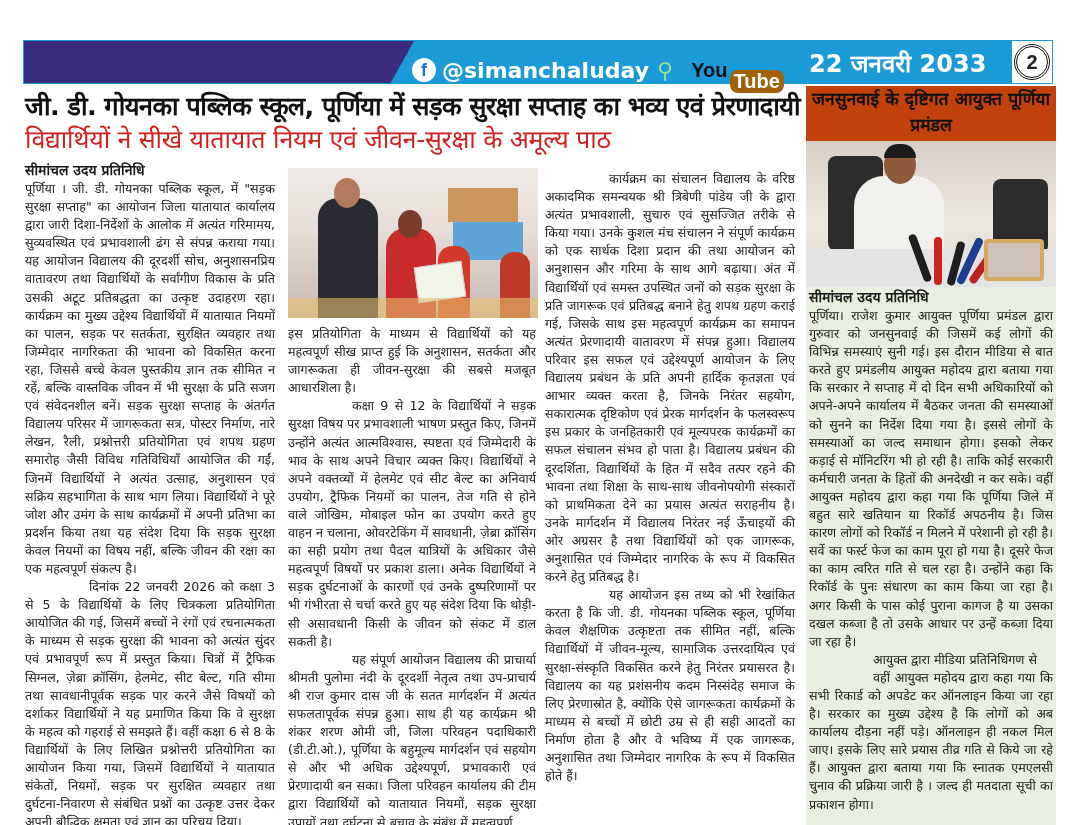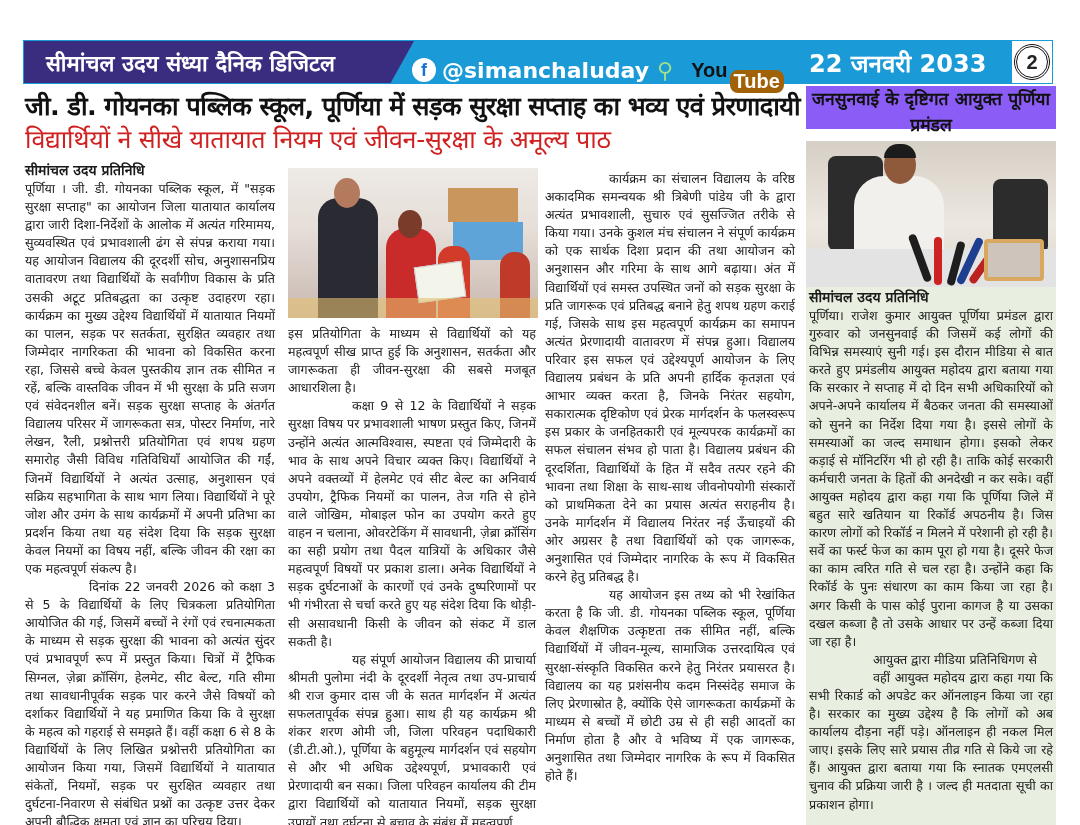--- a/index.html
+++ b/index.html
@@ -13,21 +13,21 @@
   .yt{display:flex;align-items:center;margin-left:12px;font-family:"Liberation Sans",sans-serif;font-weight:bold;font-size:20px;}
   .yt .you{color:#111;}
   .yt .tube{background:#a16207;color:#fff;border-radius:8px;padding:0 4px;margin-left:2px;margin-top:23px;}
   .mh-date{position:absolute;left:785px;top:5px;color:#fff;font-weight:bold;font-size:24px;white-space:nowrap;}
   .page-badge{position:absolute;right:0;top:0;width:40px;height:42px;background:#fff;display:flex;align-items:center;justify-content:center;}
   .page-badge span{width:30px;height:30px;border-radius:50%;border:3px double #111;font-weight:bold;font-size:20px;display:flex;align-items:center;justify-content:center;font-family:"Liberation Sans",sans-serif;}
 
   .headline{position:absolute;left:25px;top:88px;width:780px;font-weight:bold;font-size:25.5px;color:#111;white-space:nowrap;letter-spacing:-0.6px;}
   .subhead{position:absolute;left:25px;top:121px;width:780px;font-size:25px;color:#d02020;white-space:nowrap;letter-spacing:-0.3px;}
 
-  .side-head{position:absolute;left:806px;top:86px;width:250px;height:43px;background:#8b5cf6;text-align:center;font-weight:bold;font-size:17.5px;line-height:26px;color:#111;}
+  .side-head{position:absolute;left:806px;top:86px;width:250px;height:55px;background:#c2410c;text-align:center;font-weight:bold;font-size:17.5px;line-height:26px;color:#111;}
 
   .col{position:absolute;font-size:12.6px;line-height:18.1px;text-align:justify;color:#1a1a1a;}
   .col p{margin:0;}
   .col p.ind{text-indent:64px;}
   .byline{text-align:left;font-weight:bold;font-size:14px;line-height:20px;margin:0;}
   .c1{left:25px;top:160px;width:250px;}
   .c2{left:288px;top:325px;width:248px;}
   .c3{left:545px;top:170px;width:250px;}
   .c4{left:806px;top:287px;width:250px;background:#e8efe0;height:538px;padding:0 3px;box-sizing:border-box;}
 
@@ -52,21 +52,20 @@
   .p2-desk{position:absolute;left:0;top:108px;width:100%;height:40px;background:#e3e3e3;}
   .p2-mic{position:absolute;width:8px;background:#1e1e1e;border-radius:4px;}
   .p2-phone{position:absolute;right:12px;top:98px;width:60px;height:42px;background:#d8a860;border-radius:4px;}
   .p2-phone::after{content:"";position:absolute;left:4px;top:4px;width:52px;height:34px;background:#cfc4bc;}
 </style>
 </head>
 <body>
 
 <div class="masthead">
   <div class="mh-left"></div>
-  <div class="mh-title">सीमांचल उदय संध्या दैनिक डिजिटल</div>
   <div class="mh-fb">
     <span class="fb-icon">f</span>
     <span>@simanchaluday</span>
     <span class="search-icon">⚲</span>
     <span class="yt">
       <span class="you">You</span>
       <span class="tube">Tube</span>
     </span>
   </div>
   <div class="mh-date">22 जनवरी 2033</div>

